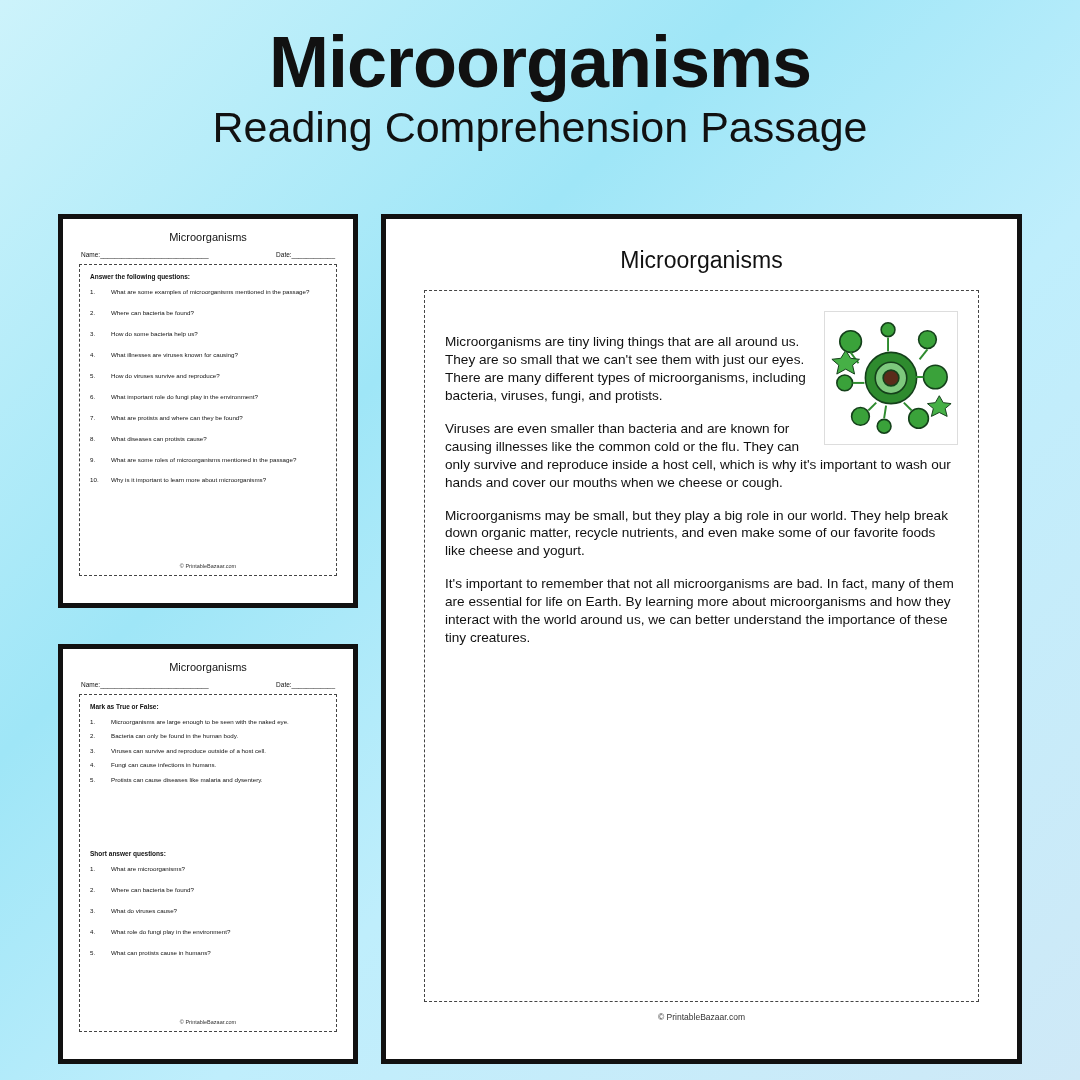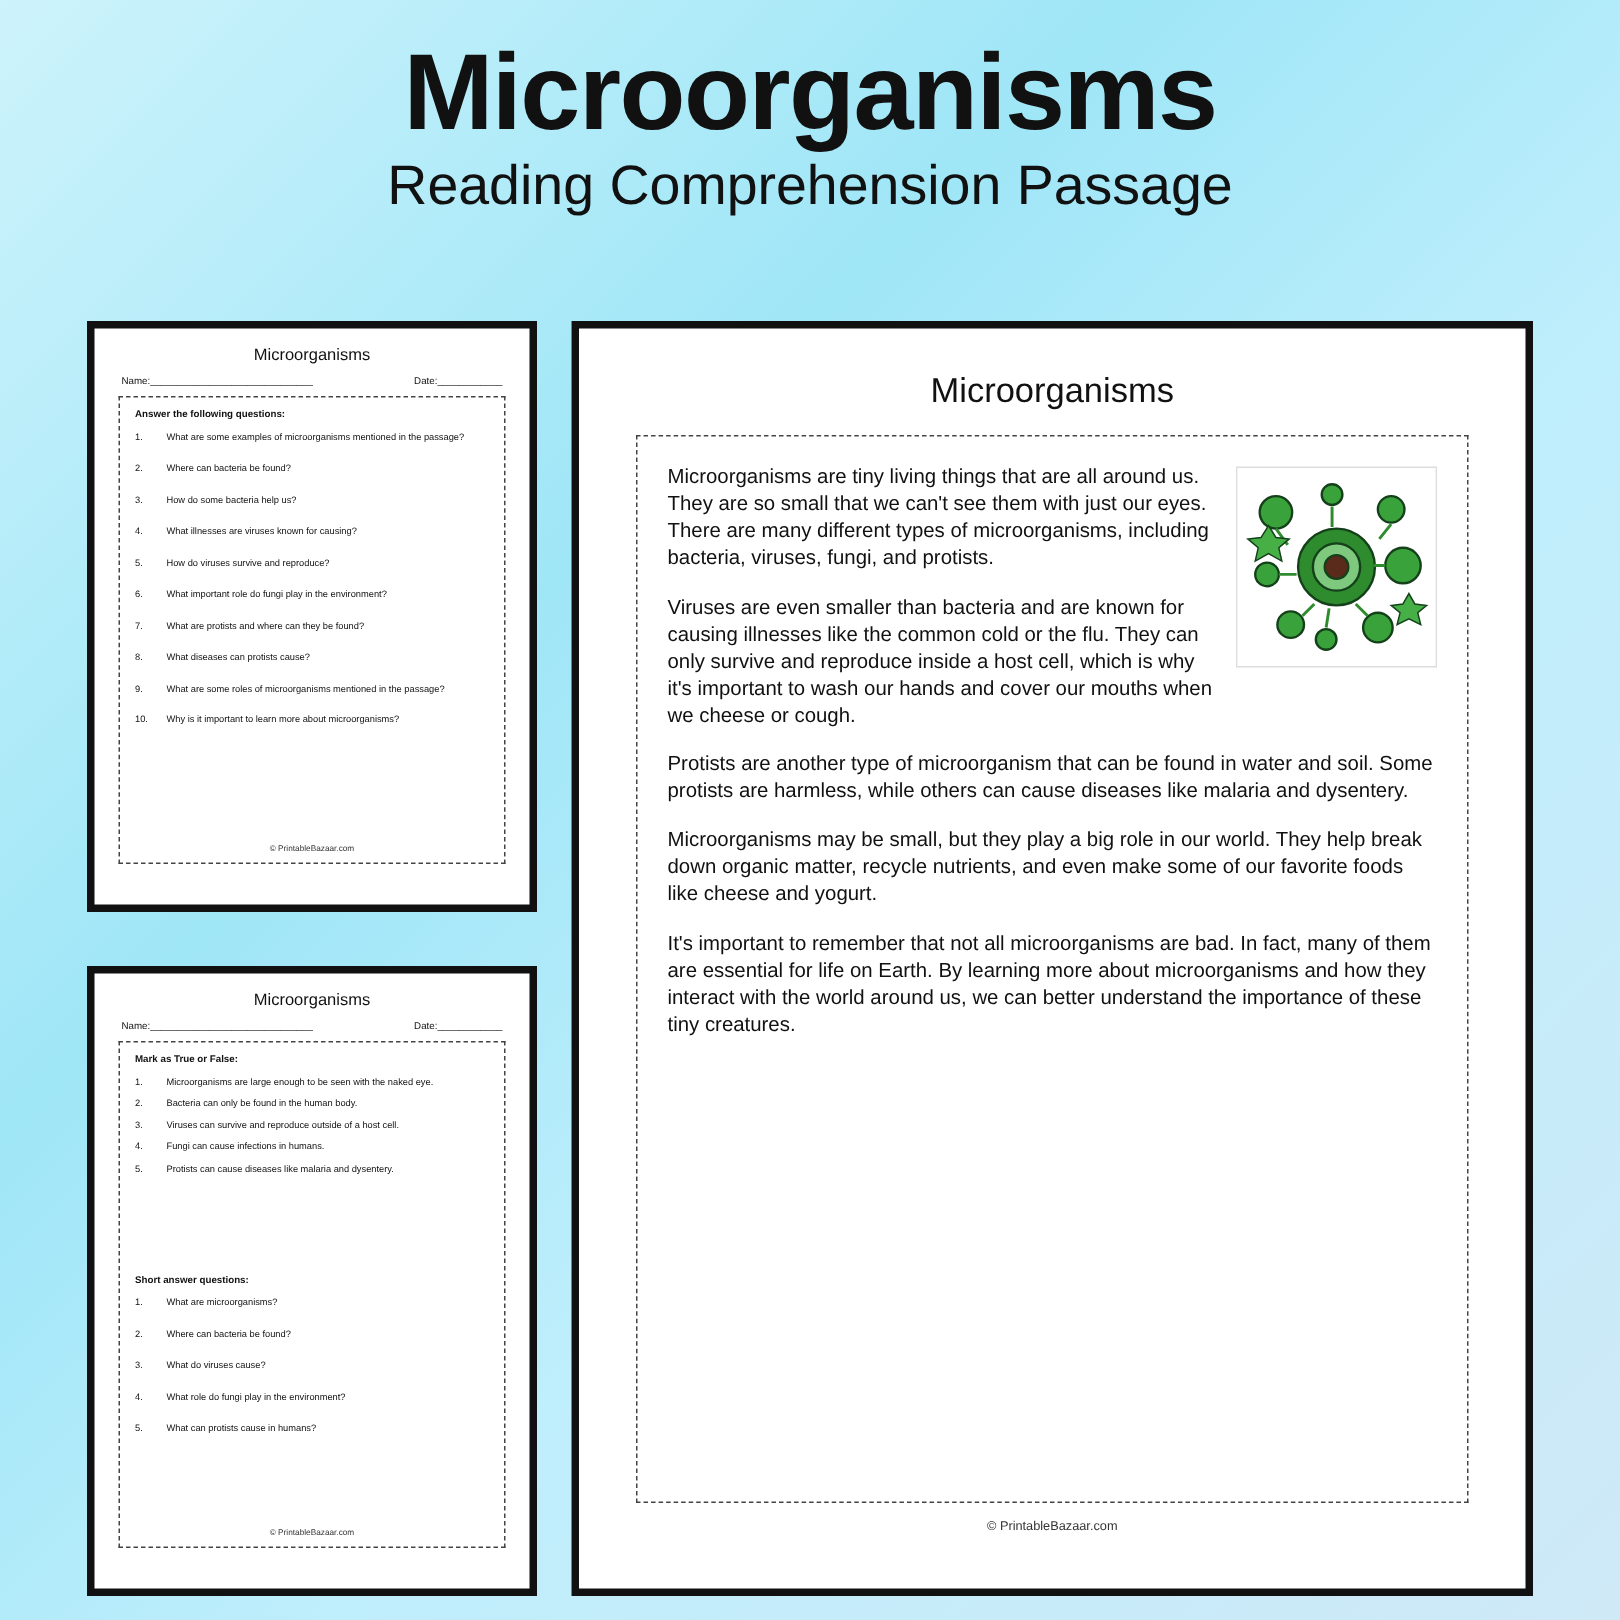--- a/index.html
+++ b/index.html
@@ -20,21 +20,21 @@
     padding-top: 26px;
   }
   .header .title {
     font-size: 72px;
     font-weight: 700;
     letter-spacing: -1px;
     color: #111;
     line-height: 1.02;
   }
   .header .subtitle {
-    font-size: 37px;
+    font-size: 43px;
     font-weight: 400;
     color: #111;
     margin-top: 6px;
     line-height: 1.05;
   }
 
   
   .sheets {
     position: absolute;
     top: 214px;
@@ -146,21 +146,21 @@
     padding: 18px 20px 18px 20px;
     height: 712px;
     position: relative;
   }
   .passage-box p {
     font-size: 13.6px;
     line-height: 1.32;
     color: #111;
     margin: 0 0 15px 0;
   }
-  .passage-box p.first { min-height: 0; }
+  .passage-box p.first { min-height: 0; margin-top: 24px; }
 
   .illus {
     float: right;
     width: 134px;
     height: 134px;
     margin: 2px 0 6px 14px;
     border: 1px solid #ddd;
     background: #fff;
   }
 
@@ -323,20 +323,19 @@
             <path d="M60 108 L62 95"></path>
         </g>
         <g fill="#46b046" stroke="#14401a" stroke-width="1">
           <path d="M16 47 l5 -8 l5 8 l9 1 l-7 6 l2 9 l-9 -5 l-9 5 l2 -9 l-7 -6 z"></path>
           <path d="M112 92 l4 -7 l4 7 l8 1 l-6 5 l2 8 l-8 -4 l-8 4 l2 -8 l-6 -5 z"></path>
         </g>
       </svg>
 
       <p class="first">Microorganisms are tiny living things that are all around us. They are so small that we can't see them with just our eyes. There are many different types of microorganisms, including bacteria, viruses, fungi, and protists.</p>
       <p>Viruses are even smaller than bacteria and are known for causing illnesses like the common cold or the flu. They can only survive and reproduce inside a host cell, which is why it's important to wash our hands and cover our mouths when we cheese or cough.</p>
-      <p>Protists are another type of microorganism that can be found in water and soil. Some protists are harmless, while others can cause diseases like malaria and dysentery.</p>
       <p>Microorganisms may be small, but they play a big role in our world. They help break down organic matter, recycle nutrients, and even make some of our favorite foods like cheese and yogurt.</p>
       <p>It's important to remember that not all microorganisms are bad. In fact, many of them are essential for life on Earth. By learning more about microorganisms and how they interact with the world around us, we can better understand the importance of these tiny creatures.</p>
     </div>
     <div class="passage-credit">© PrintableBazaar.com</div>
   </div>
 
 </div>
 
 </body></html>

